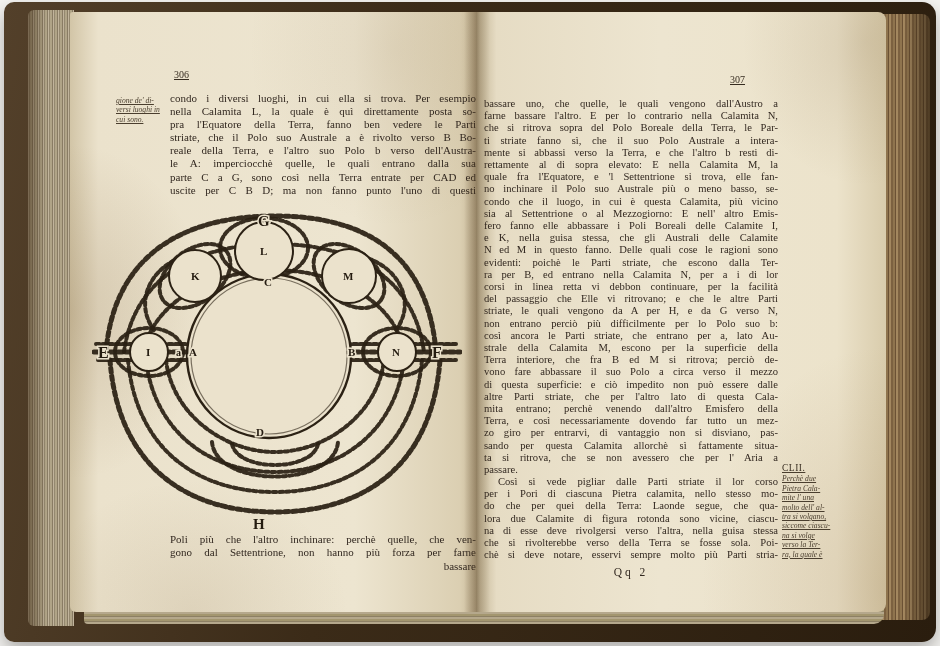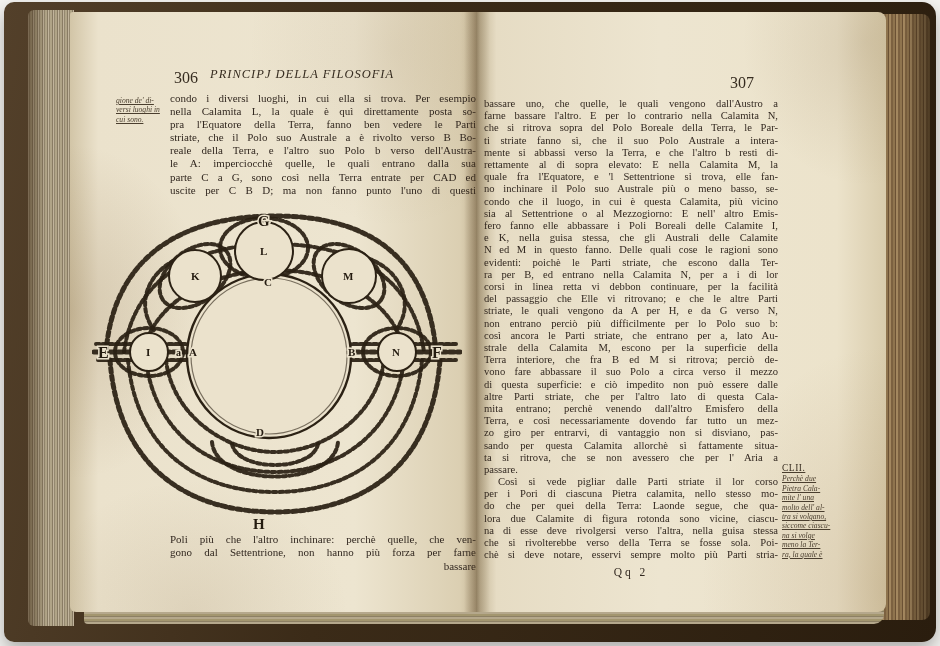--- a/index.html
+++ b/index.html
@@ -50,21 +50,21 @@
       radial-gradient(100% 90% at 100% 96%, rgba(140,105,60,.18), transparent 45%),
       radial-gradient(50% 40% at 95% 5%, rgba(110,80,40,.14), transparent 60%),
       linear-gradient(90deg,#bfb08f 0,#e6dcc4 5%,#ede5d0 45%,#ece3cb 88%,#d9ccac 100%);
   }
   .gutter{
     position:absolute;left:394px;top:0;width:26px;height:600px;z-index:3;pointer-events:none;
     background:linear-gradient(90deg,transparent,rgba(70,48,22,.36) 48%,rgba(70,48,22,.18) 62%,transparent);
   }
   
   .runhead{position:absolute;font-style:italic;font-size:12.5px;letter-spacing:1px;color:#362c20;}
-  .pagenum{position:absolute;font-size:16px;color:#362c20;}
+  .pagenum{position:absolute;font-size:10px;color:#362c20;text-decoration:underline;}
   
   .bodytext{position:absolute;font-size:11px;line-height:13.1px;color:#322820;}
   .bodytext .tl{text-align:justify;text-align-last:justify;white-space:nowrap;}
   .bodytext.endplain .tl:last-child{text-align-last:left;}
   .bodytext.indent-first .tl:first-child{text-indent:14px;}
   .rtext{font-size:10.6px;line-height:12.2px;}
   .marginnote{position:absolute;font-style:italic;font-size:7.6px;line-height:9.4px;color:#4a3e2e;text-decoration:underline;}
   .marginnote .tl{text-align:left;}
   .mn-head{font-style:normal;font-size:9.5px;letter-spacing:.5px;margin-bottom:1px;color:#3a2f22;}
   .catchrow{position:absolute;font-size:11px;color:#322820;}
@@ -80,21 +80,20 @@
 
 <div class="book-shell"></div>
 <div class="stack-left"></div>
 <div class="stack-right"></div>
 <div class="stack-bottom"></div>
 
 <div class="pages">
 
   <div class="page page-left">
     <span class="pagenum" style="left:104px;top:57px;">306</span>
-    <span class="runhead" style="left:140px;top:55px;">PRINCIPJ DELLA FILOSOFIA</span>
 
     <div class="marginnote" style="left:46px;top:84px;width:56px;">
         <div class="tl">gione de' di-</div>
         <div class="tl">versi luoghi in</div>
         <div class="tl">cui sono.</div>
       </div>
 
     <div class="bodytext" style="left:100px;top:80px;width:306px;">
         <div class="tl">condo i diversi luoghi, in cui ella si trova. Per esempio</div>
         <div class="tl">nella Calamita L, la quale è quì direttamente posta so-</div>
@@ -240,20 +239,20 @@
     <div class="marginnote" style="left:306px;top:452px;width:62px;">
       <div class="mn-head">CLII.</div>
       <div>
           <div class="tl">Perchè due</div>
           <div class="tl">Pietra Cala-</div>
           <div class="tl">mite l' una</div>
           <div class="tl">molto dell' al-</div>
           <div class="tl">tra si volgano,</div>
           <div class="tl">siccome ciascu-</div>
           <div class="tl">na si volge</div>
-          <div class="tl">meno la Ter-</div>
+          <div class="tl">verso la Ter-</div>
           <div class="tl">ra, la quale è</div>
         </div>
     </div>
   </div>
 
   <div class="gutter"></div>
 </div>
 
 </body></html>

